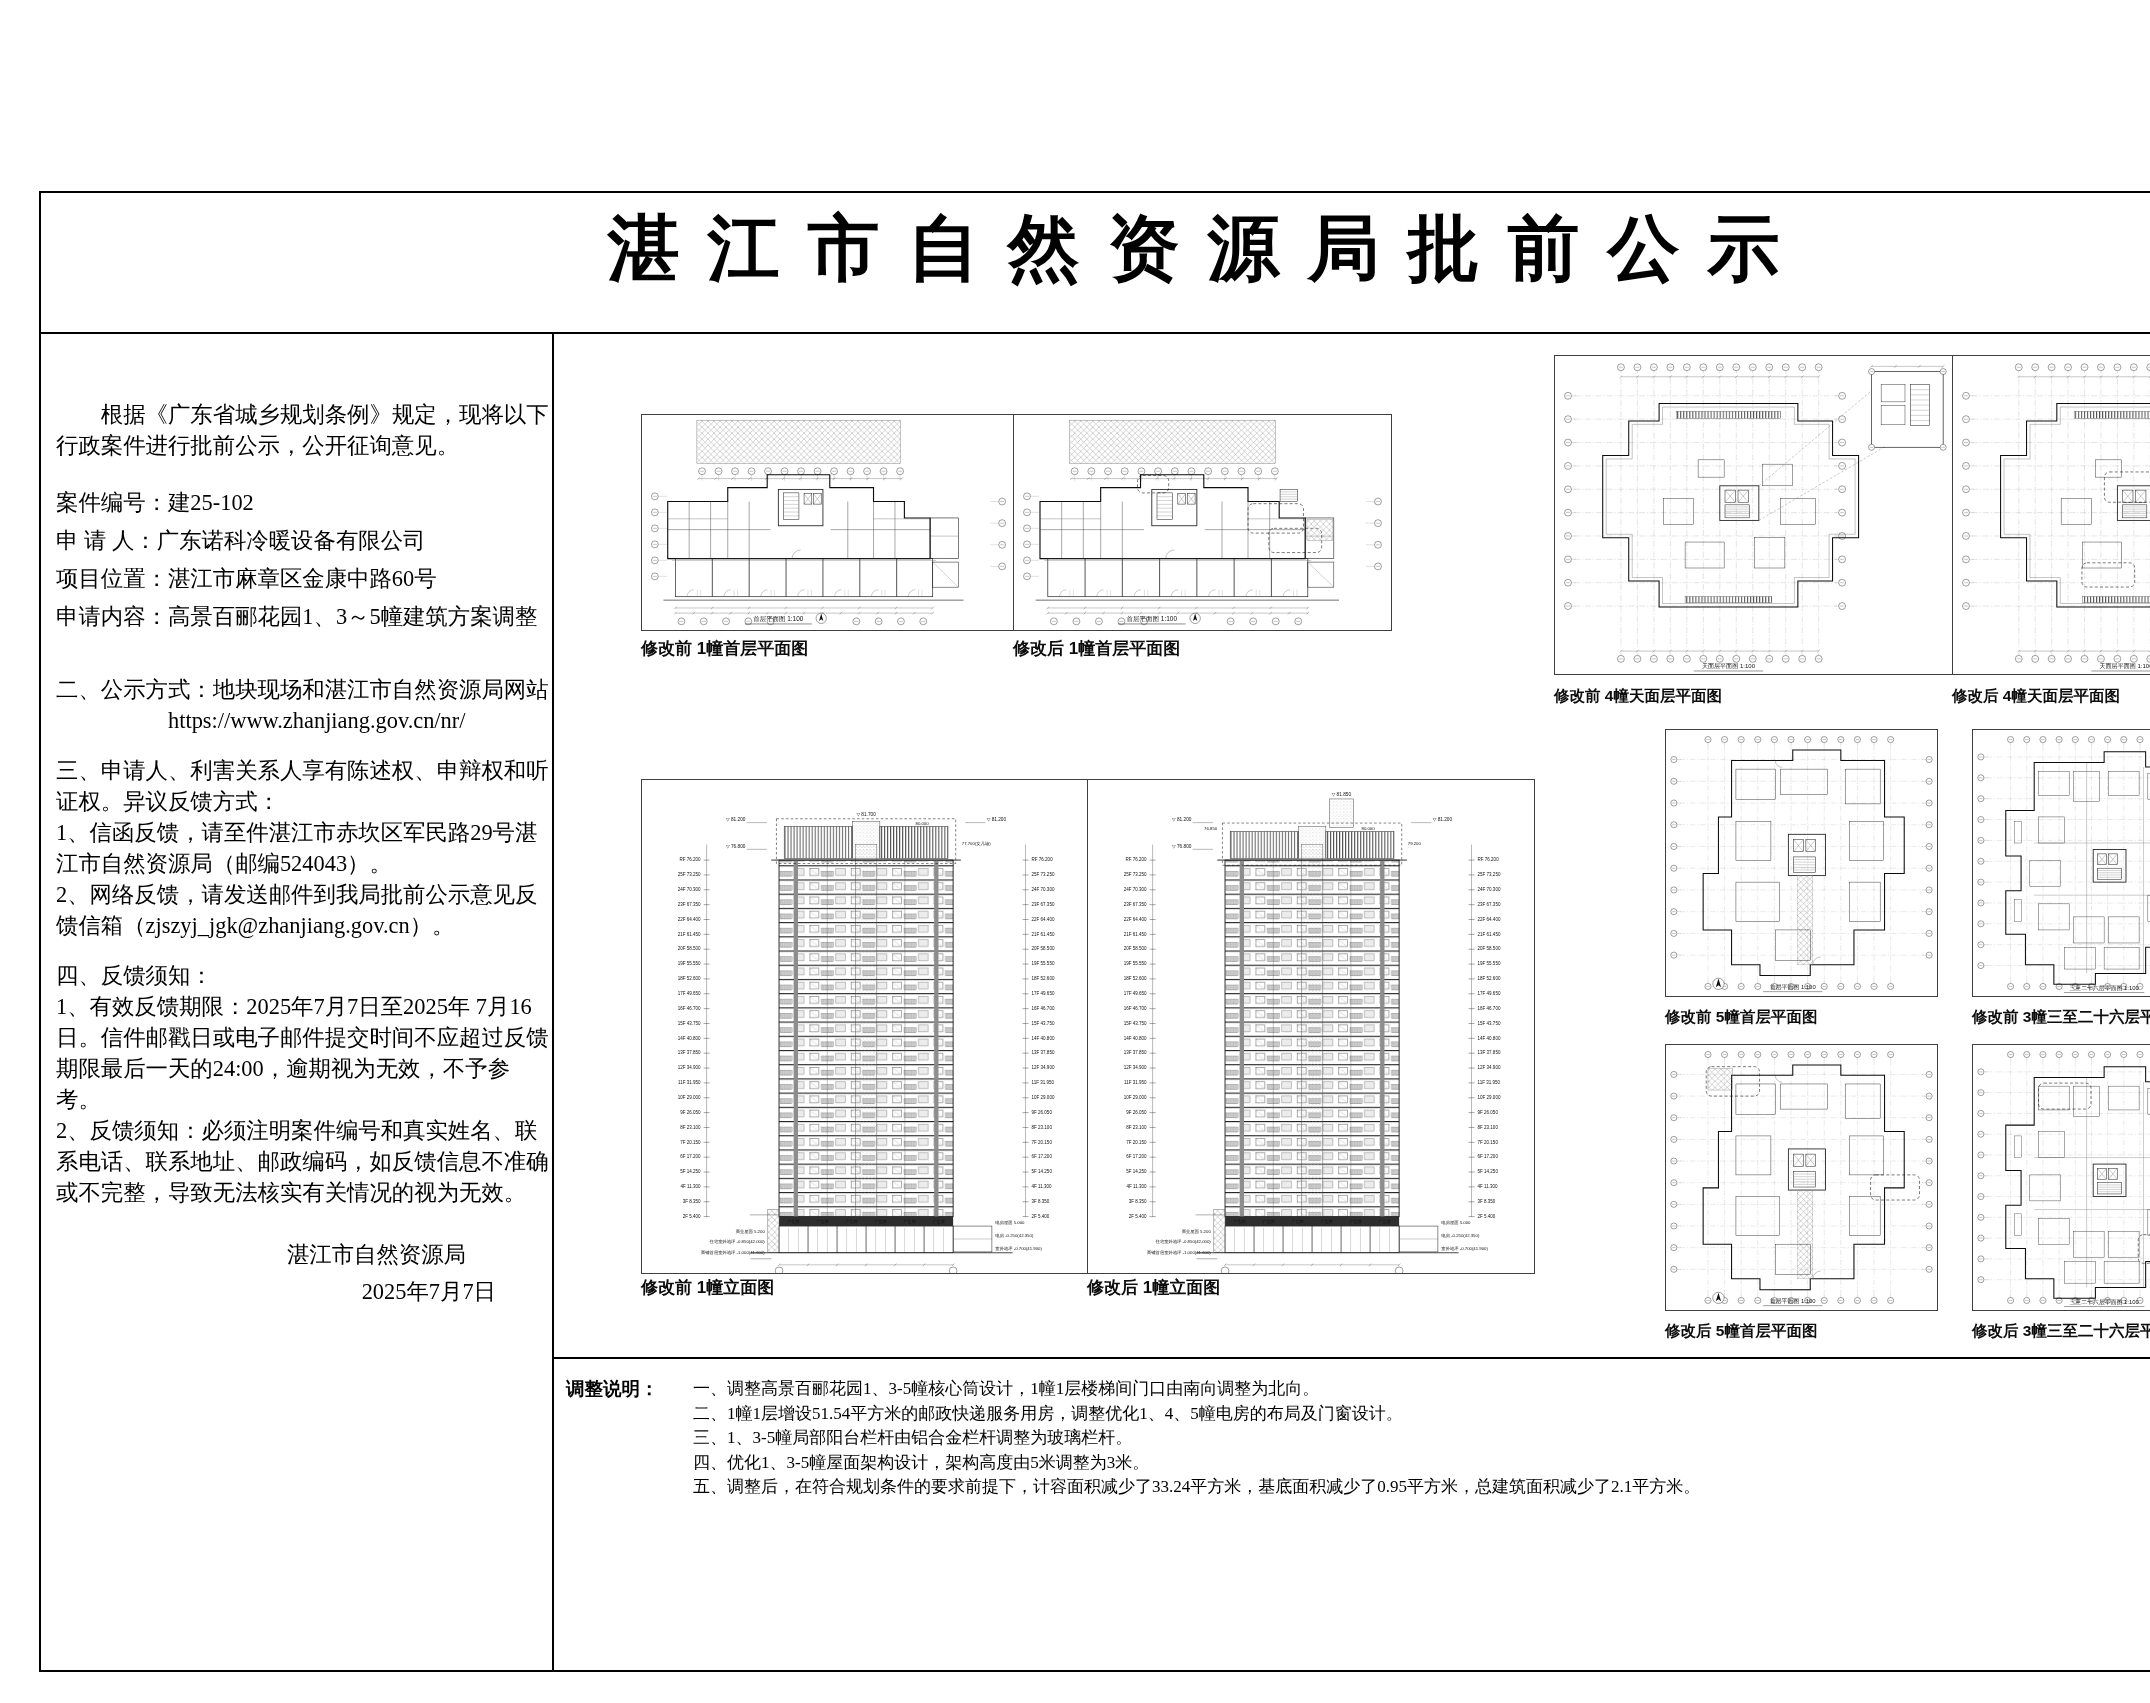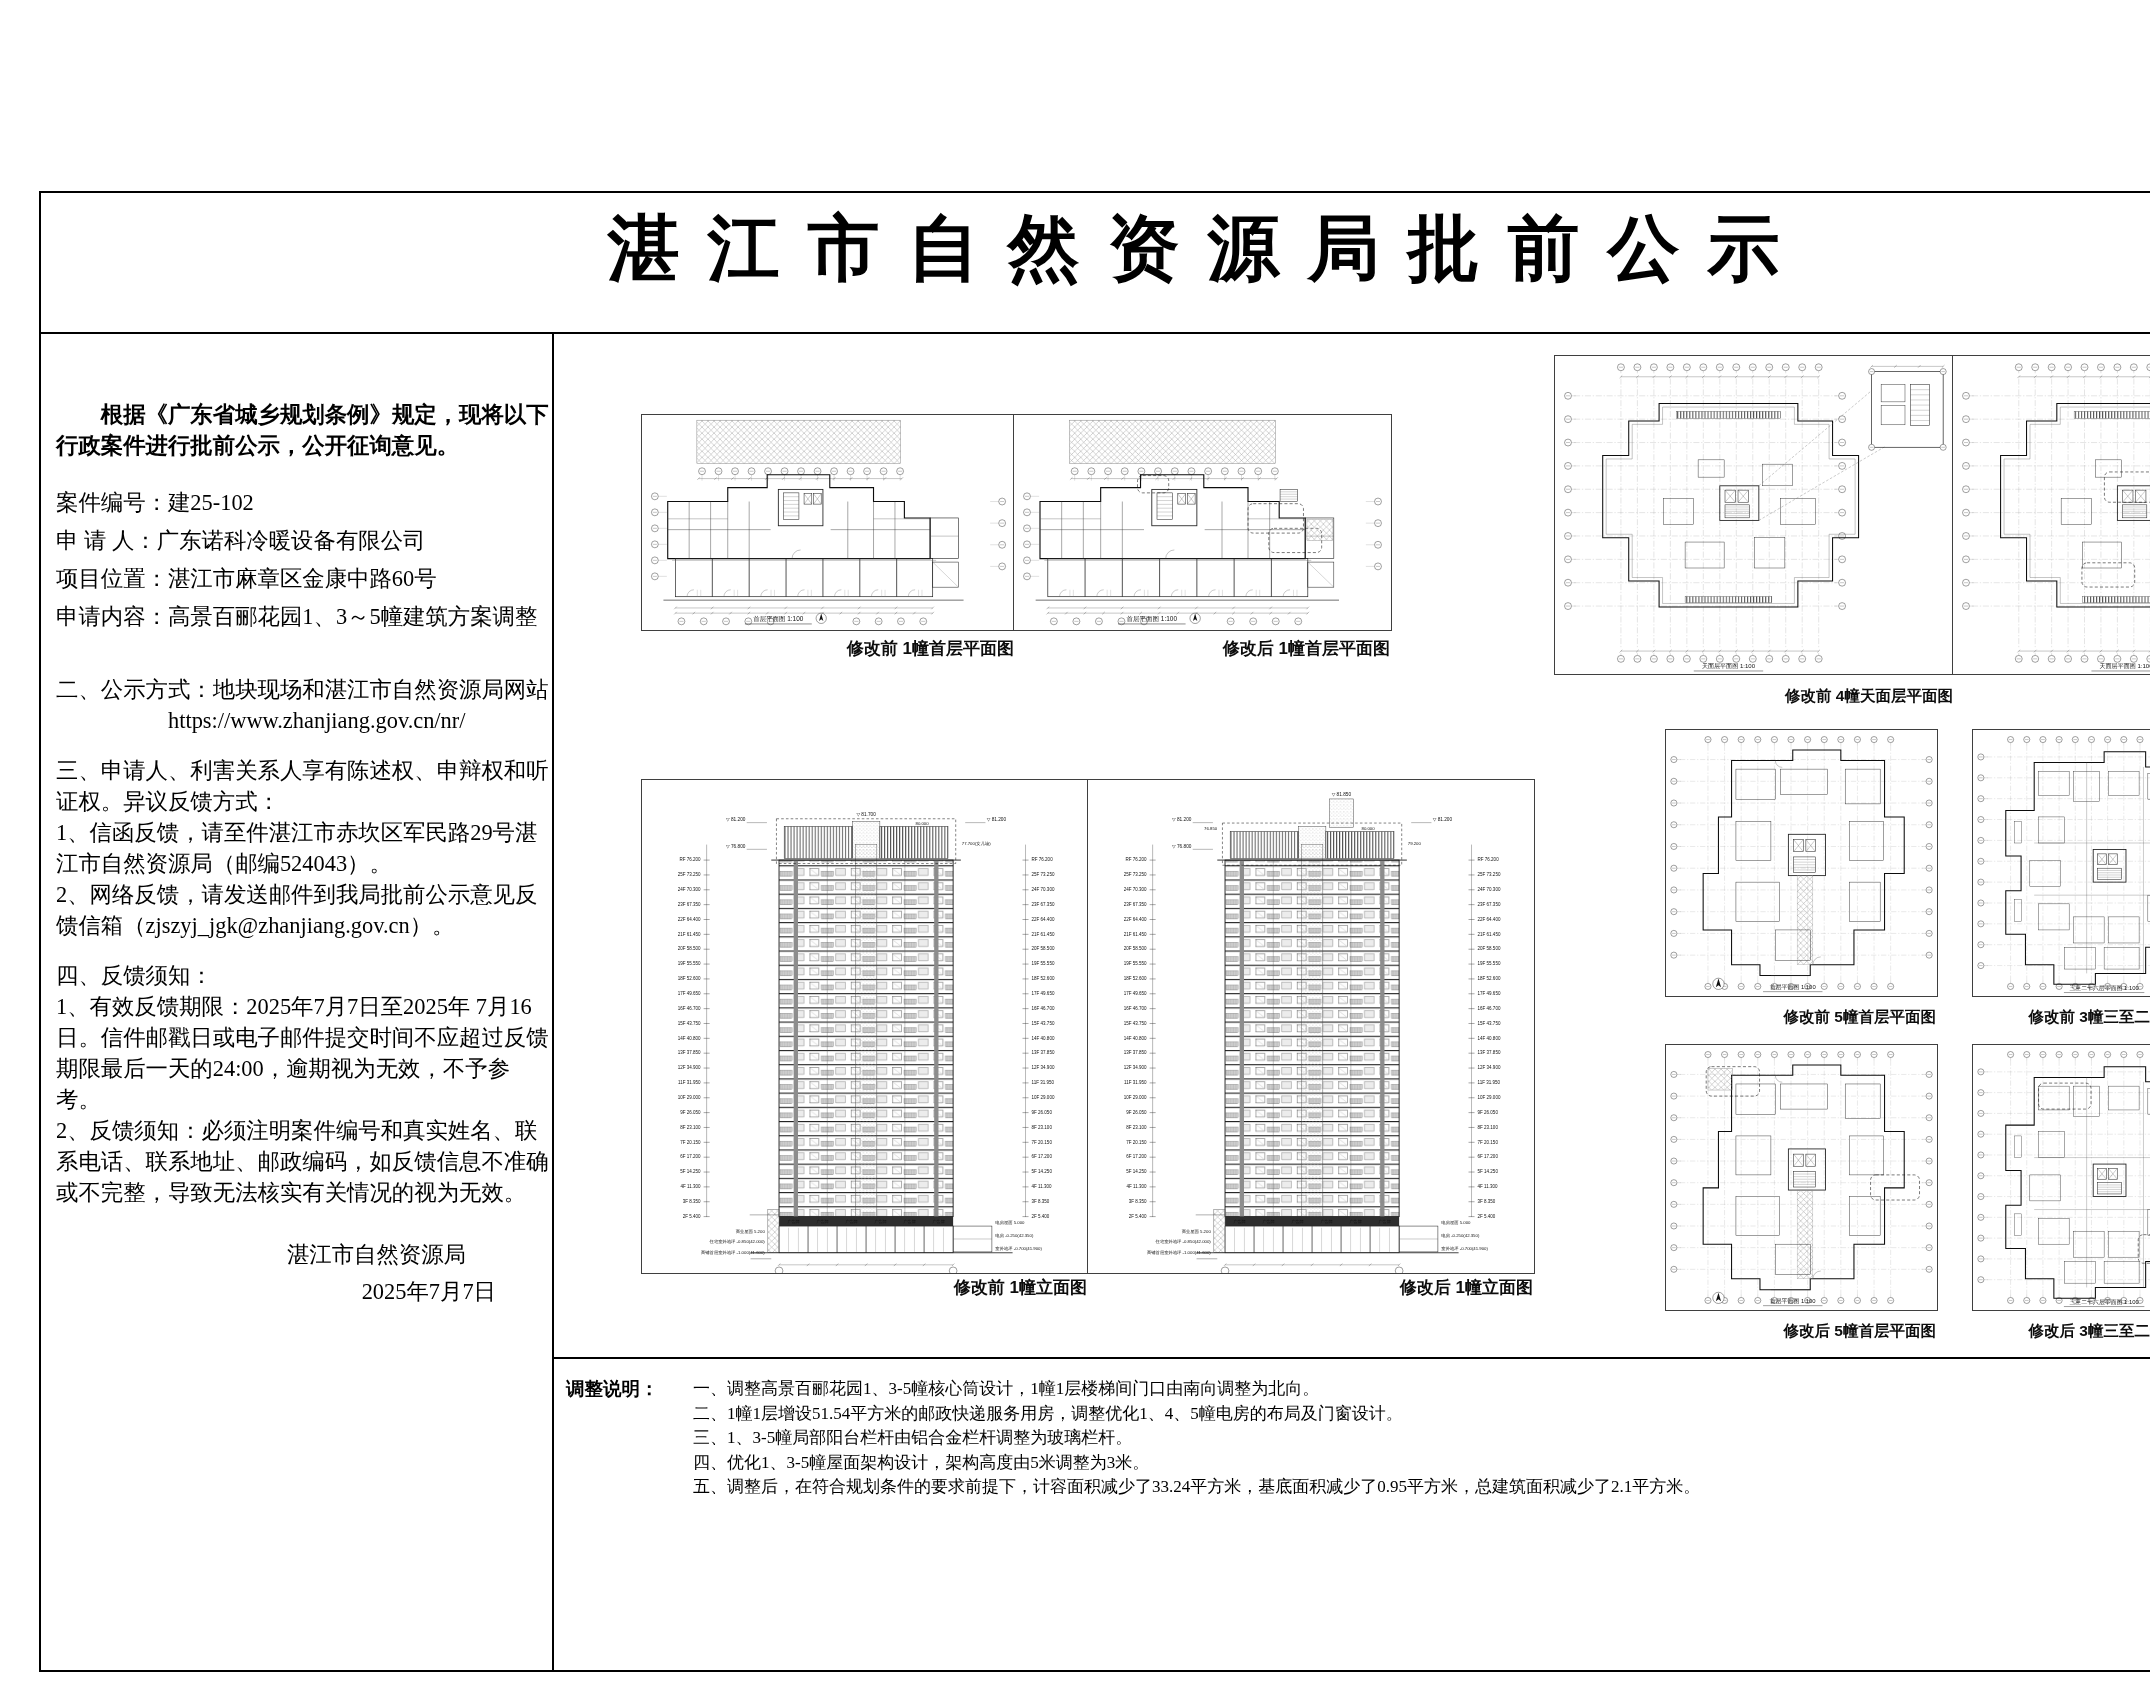--- a/index.html
+++ b/index.html
@@ -5,33 +5,33 @@
   html,body{margin:0;padding:0;background:#e8e8e8;}
   .page{position:relative;width:2409px;height:1704px;background:#ffffff;overflow:hidden;
         font-family:"Liberation Serif","DejaVu Serif",serif;color:#000;}
   .sheet-border{position:absolute;left:39px;top:191px;width:2333px;height:1477px;border:2.2px solid #000;}
   .hline{position:absolute;background:#000;}
   .vline{position:absolute;background:#000;}
   .title{position:absolute;left:39px;top:201px;width:2337px;text-align:center;
          font-size:72px;font-weight:bold;letter-spacing:28px;white-space:nowrap;}
   
   .lp{position:absolute;left:56px;top:399px;width:496px;font-size:22.4px;line-height:31px;}
-  .lp .intro{text-indent:2em;margin:0 0 23px 0;font-weight:bold;}
+  .lp .intro{text-indent:2em;margin:0 0 23px 0;}
   .lp .field{line-height:38px;}
   .lp .gap{height:19px;}
   .lp .url{margin-left:112px;}
   .lp .sig{text-align:right;padding-right:86px;margin-top:27.5px;line-height:37px;}
   .lp .sigdate{text-align:right;padding-right:56px;line-height:37px;}
   
   .adj-label{position:absolute;left:566px;top:1376px;font-size:18.5px;font-weight:bold;}
   .adj-items{position:absolute;left:693px;top:1377px;width:1669px;font-size:17px;line-height:24.5px;}
   
   .box{position:absolute;border:1.3px solid #3f3f3f;background:#fff;overflow:hidden;}
   .box svg{display:block;width:100%;height:100%;}
-  .cap{position:absolute;text-align:right;font-weight:bold;color:#0d0d0d;
+  .cap{position:absolute;text-align:left;font-weight:bold;color:#0d0d0d;
        font-family:"Liberation Sans","DejaVu Sans",sans-serif;white-space:nowrap;}
   .cap-lg{font-size:17px;}
   .cap-sm{font-size:15.5px;}
   svg text{font-family:"Liberation Sans","DejaVu Sans",sans-serif;fill:#111;}
 </style>
 </head>
 <body>
 
 <div class="page">
 

